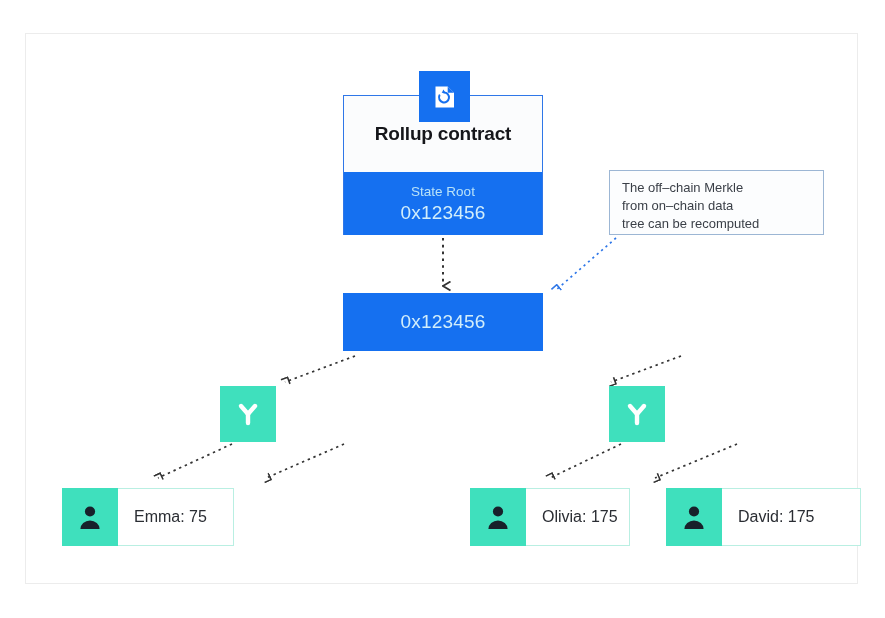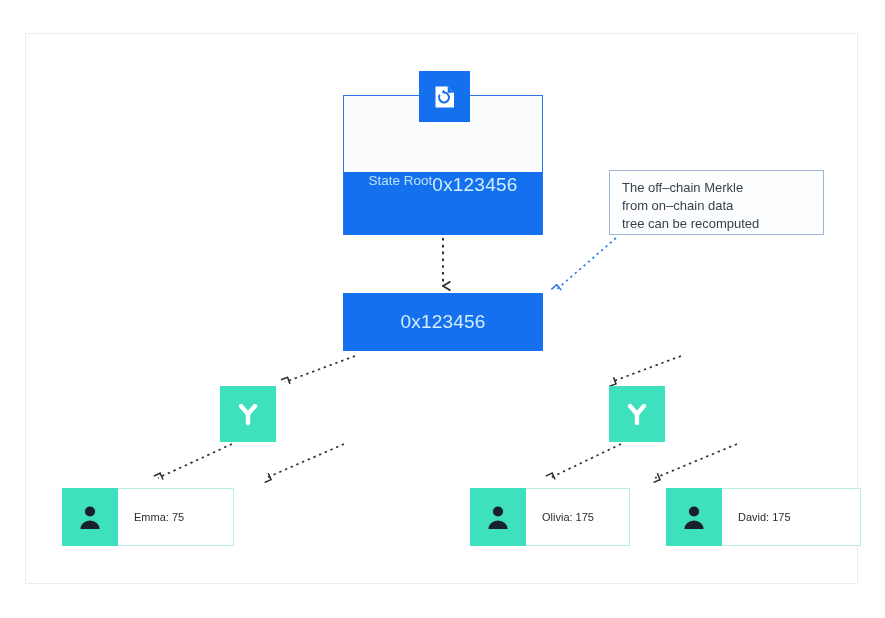--- a/index.html
+++ b/index.html
@@ -69,21 +69,22 @@
     letter-spacing: -0.2px;
   }
   .contract-body {
     position: absolute;
     left: 0;
     top: 76px;
     width: 100%;
     height: 63px;
     background: #1570f0;
     display: flex;
-    flex-direction: row;
+    flex-direction: column;
+    align-items: center;
     justify-content: center;
   }
   .state-root-label {
     font-size: 13.5px;
     color: #b9e2f8;
     line-height: 17px;
   }
   .state-root-value {
     font-size: 19px;
     color: #d2eefb;
@@ -152,21 +153,21 @@
     flex: 0 0 56px;
   }
   .leaf-label {
     flex: 1 1 auto;
     background: #ffffff;
     border: 1px solid #b9efe2;
     border-left: none;
     display: flex;
     align-items: center;
     padding-left: 16px;
-    font-size: 11px;
+    font-size: 16px;
     color: #2a2d33;
     box-sizing: border-box;
   }
   .leaf-0 { left: 62px;  width: 172px; }
   .leaf-1 { left: 260px; width: 172px; }
   .leaf-2 { left: 458px; width: 172px; padding-left: 12px; }
   .leaf-3 { left: 653px; width: 208px; padding-left: 13px; }
 
   
   .callout {
@@ -218,20 +219,21 @@
     <path d="M232,444 L158,478" fill="none" stroke="#333333" stroke-width="1.7" stroke-dasharray="2.4 3.8" marker-end="url(#arrDark)"></path>
 
     <path d="M266,444 L344,478" fill="none" stroke="#333333" stroke-width="1.7" stroke-dasharray="2.4 3.8" marker-end="url(#arrDark)" transform="translate(610,0) scale(-1,1)"></path>
 
     <path d="M621,444 L550,478" fill="none" stroke="#333333" stroke-width="1.7" stroke-dasharray="2.4 3.8" marker-end="url(#arrDark)"></path>
 
     <path d="M655,444 L737,478" fill="none" stroke="#333333" stroke-width="1.7" stroke-dasharray="2.4 3.8" marker-end="url(#arrDark)" transform="translate(1392,0) scale(-1,1)"></path>
   </svg>
 
   <div class="contract">
+    <div class="contract-title">Rollup contract</div>
     <div class="contract-body">
       <div class="state-root-label">State Root</div>
       <div class="state-root-value">0x123456</div>
     </div>
   </div>
 
   <div class="contract-badge">
     <svg width="28" height="28" viewBox="0 0 28 28" xmlns="http://www.w3.org/2000/svg">
       <path d="M4.5,3.5 h12.2 l6.3,6.3 v14.7 h-18.5 z" fill="#ffffff"></path>
       <path d="M16.7,3.5 v6.3 h6.3 z" fill="#1570f0"></path>

